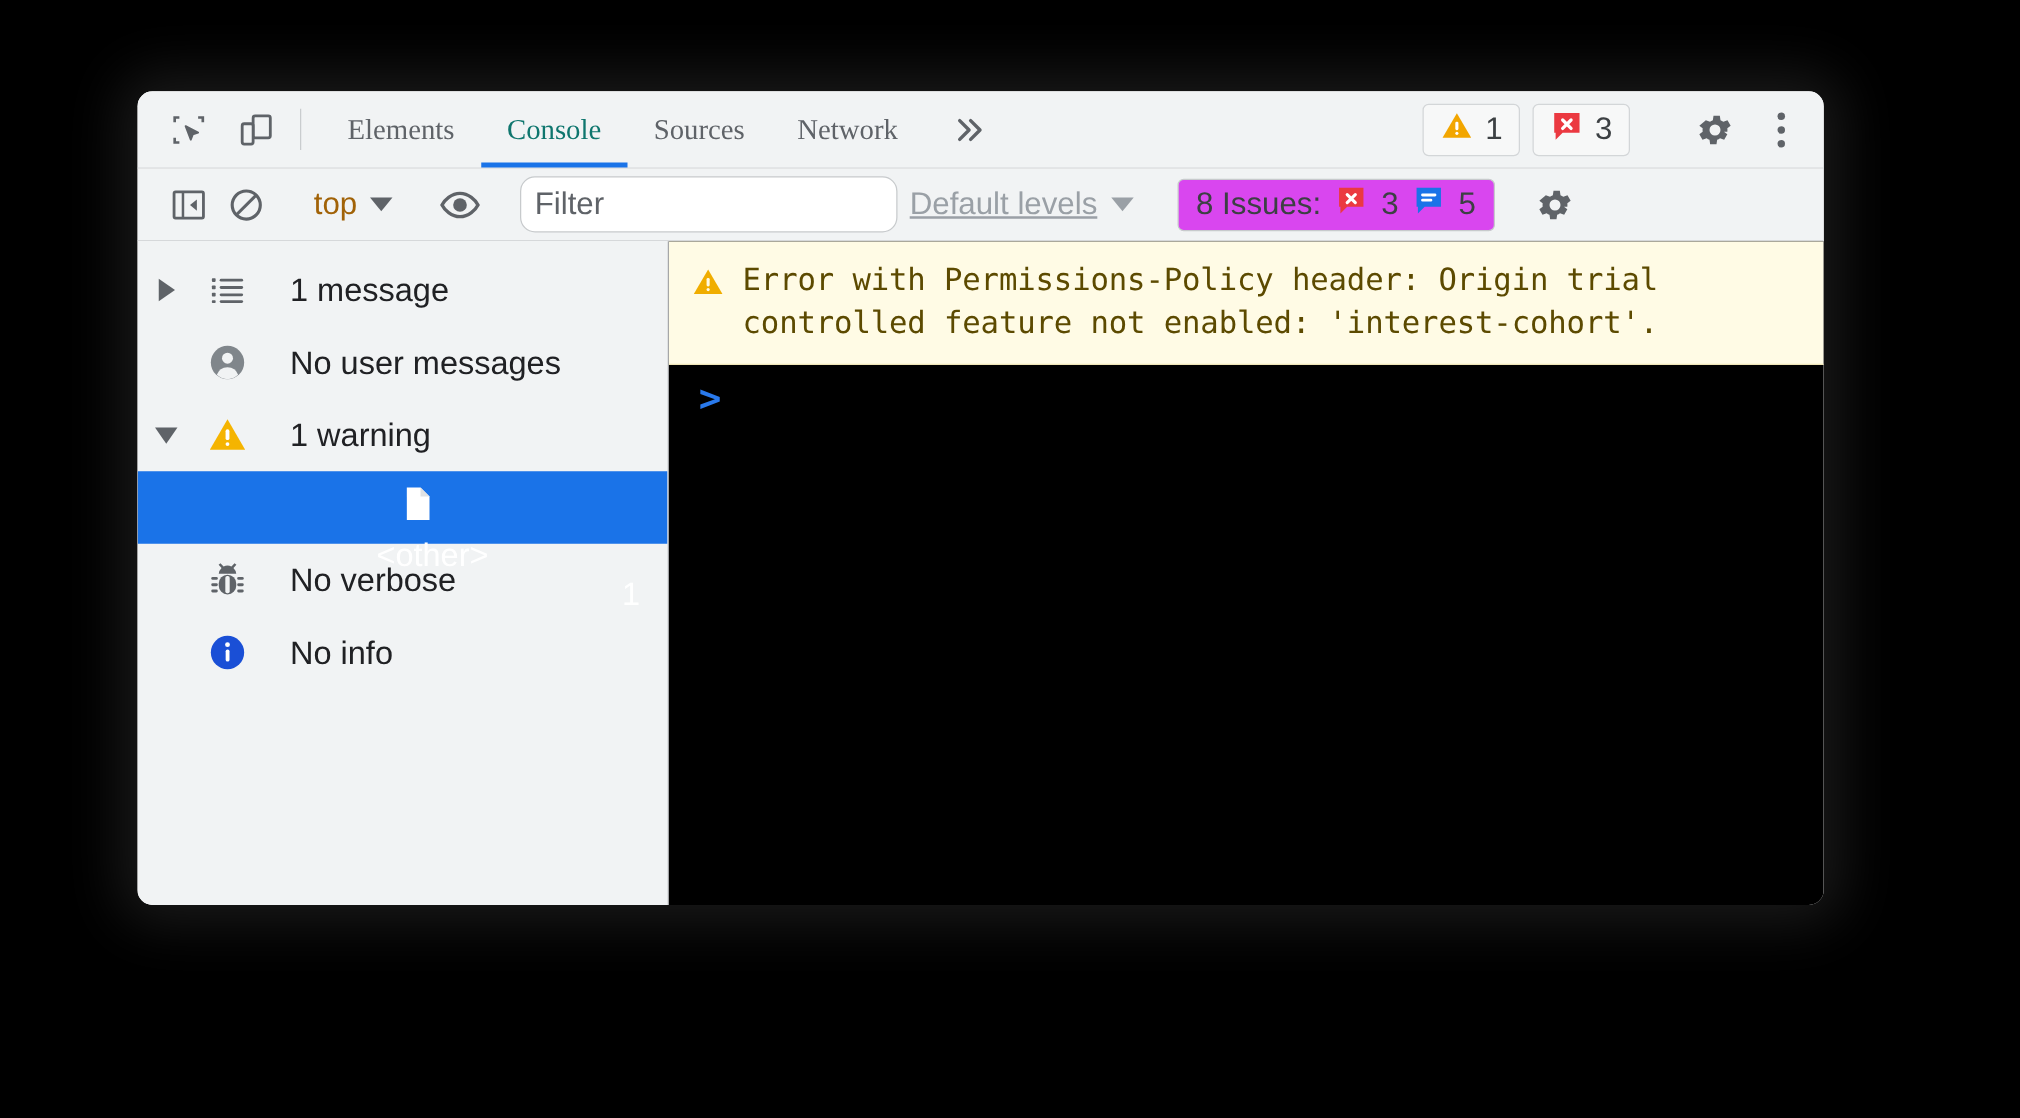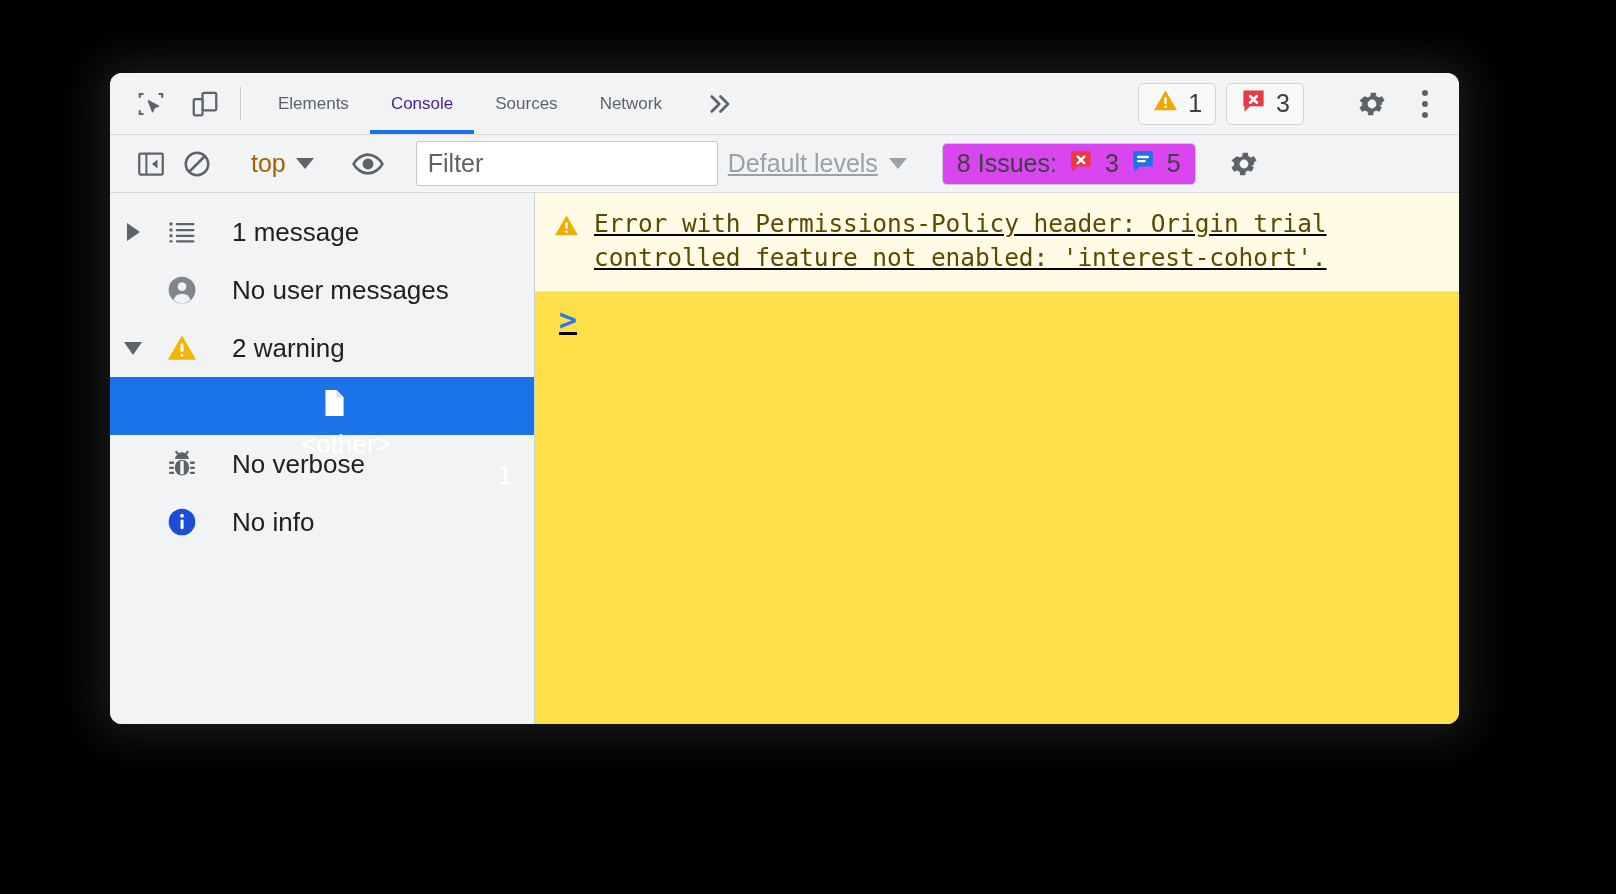--- a/index.html
+++ b/index.html
@@ -80,25 +80,26 @@
     width: 1px;
     background: #c9ccce;
     margin: 14px 12px;
     flex: 0 0 1px;
   }
   .tabs { display: flex; align-items: stretch; margin-left: 4px; }
   .tab {
     position: relative;
     display: flex; align-items: center;
     padding: 0 21px;
-    font-size: 17px;
+    font-size: 23px;
     color: #5f6368;
     white-space: nowrap;
-  }
-  .tab.active { color: #4c1d95; }
+    font-family: Liberation Serif, serif;
+  }
+  .tab.active { color: #0f766e; }
   .tab.active::after {
     content: "";
     position: absolute;
     left: 0; right: 0; bottom: 0;
     height: 4px;
     background: #1a73e8;
   }
   .tab-more {
     display: flex; align-items: center;
     padding: 0 20px;
@@ -147,21 +148,21 @@
   .caret {
     width: 0; height: 0;
     border-left: 9px solid transparent;
     border-right: 9px solid transparent;
     border-top: 11px solid #5f6368;
   }
   .filter-input {
     width: 302px; height: 45px;
     border: 1px solid #c7cacc;
     background: #ffffff;
-    border-radius: 2px;
+    border-radius: 12px;
     font-size: 25px;
     color: #3c4043;
     padding: 0 11px;
     outline: none;
     font-family: "Liberation Sans", sans-serif;
   }
   .filter-input::placeholder { color: #5f6368; }
   .levels {
     display: flex; align-items: center; gap: 11px;
     font-size: 25px;
@@ -231,24 +232,23 @@
   .row .lbl { margin-left: 24px; text-align: right; }
   .row .cnt { margin-left: auto; }
   .row.child { padding-left: 46px; flex-direction: column; }
   .row.selected {
     background: #1a73e8;
     color: #ffffff;
   }
 
   .console {
     flex: 1 1 auto;
-    background: #fde047;
+    background: #000000;
     min-width: 0;
     overflow: hidden;
-    text-decoration: underline;
   }
   .msg-warning {
     background: #fffbe5;
     border-bottom: 1px solid #f0e6b8;
     display: flex;
     align-items: flex-start;
     padding: 14px 16px 16px 18px;
     gap: 14px;
   }
   .msg-text {
@@ -450,21 +450,21 @@
           <span class="twisty">
               <span class="tri-down"></span>
             </span>
           <span class="ico">
             <svg width="32" height="32" viewBox="0 0 24 24">
               <path d="M12 2.6L22.6 20.9H1.4z" fill="#f5b400"></path>
               <rect x="10.85" y="8.6" width="2.3" height="6.4" rx="1.1" fill="#ffffff"></rect>
               <rect x="10.85" y="16.3" width="2.3" height="2.3" rx="1.15" fill="#ffffff"></rect>
             </svg>
           </span>
-          <span class="lbl">2 warning</span>
+          <span class="lbl">1 warning</span>
           <span class="cnt"></span>
         </div>
 
         <div class="row child selected">
           <span class="ico">
             <svg width="32" height="32" viewBox="0 0 24 24">
               <path d="M5.6 2.2h8.2l5.4 5.4v14.2H5.6z" fill="#ffffff"></path>
               <path d="M13.8 2.2l5.4 5.4h-5.4z" fill="#dfe1e3"></path>
             </svg>
           </span>

